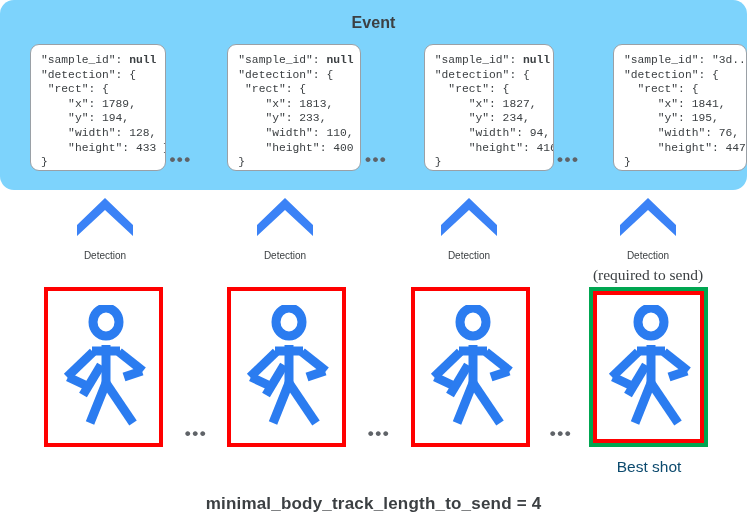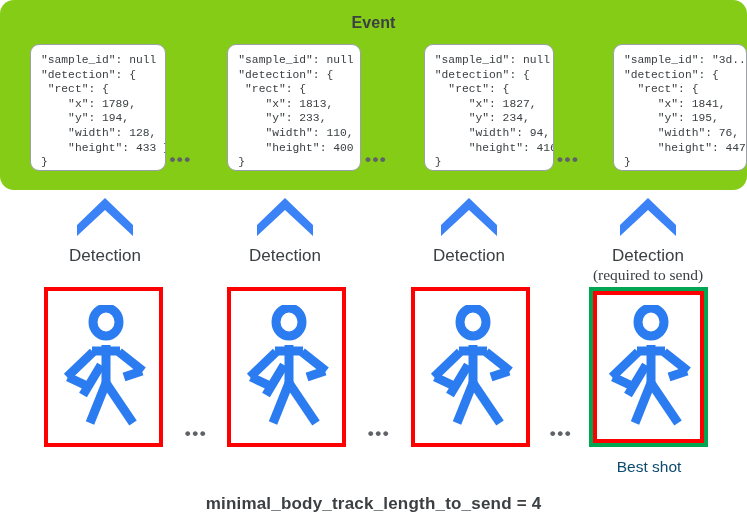--- a/index.html
+++ b/index.html
@@ -17,21 +17,21 @@
     position: relative;
   }
 
   
   #event-panel {
     position: absolute;
     left: 0px;
     top: 0px;
     width: 747px;
     height: 190px;
-    background: #84cc16;
+    background: #7dd3fc;
     border-radius: 14px;
     box-sizing: border-box;
   }
   #event-title {
     position: absolute;
     top: 14px;
     left: 0;
     width: 100%;
     text-align: center;
     font-size: 16px;
@@ -61,21 +61,21 @@
     line-height: 14.6px;
     color: #3c4043;
     white-space: pre;
     height: 127px;
     overflow: hidden;
   }
   .json-card.c0 { width: 150px; margin-left: 30px; }
   .json-card.c1 { width: 148px; margin-left: 32px; }
   .json-card.c2 { width: 143px; margin-left: 33px; }
   .json-card.c3 { width: 148px; margin-left: 30px; }
-  .json-card .kbold { font-weight: normal; text-align: center; }
+  .json-card .kbold { font-weight: bold; text-align: center; }
 
   .card-gap {
     width: 33px;
     height: 127px;
     position: relative;
   }
   .card-gap .dots {
     position: absolute;
     bottom: 6px;
     left: 0;
@@ -107,21 +107,21 @@
   .arrow-group.g1 { left: 190px; }
   .arrow-group.g2 { left: 374px; }
   .arrow-group.g3 { left: 553px; }
 
   .chevron {
     display: block;
     margin: 0 auto;
   }
   .arrow-label {
     margin-top: 6px;
-    font-size: 17px;
+    font-size: 10px;
     color: #3c4043;
     line-height: 19px;
   }
   .arrow-sublabel {
     font-size: 15.5px;
     color: #3c4043;
     line-height: 19px;
     font-family: Liberation Serif, serif;
   }
 

